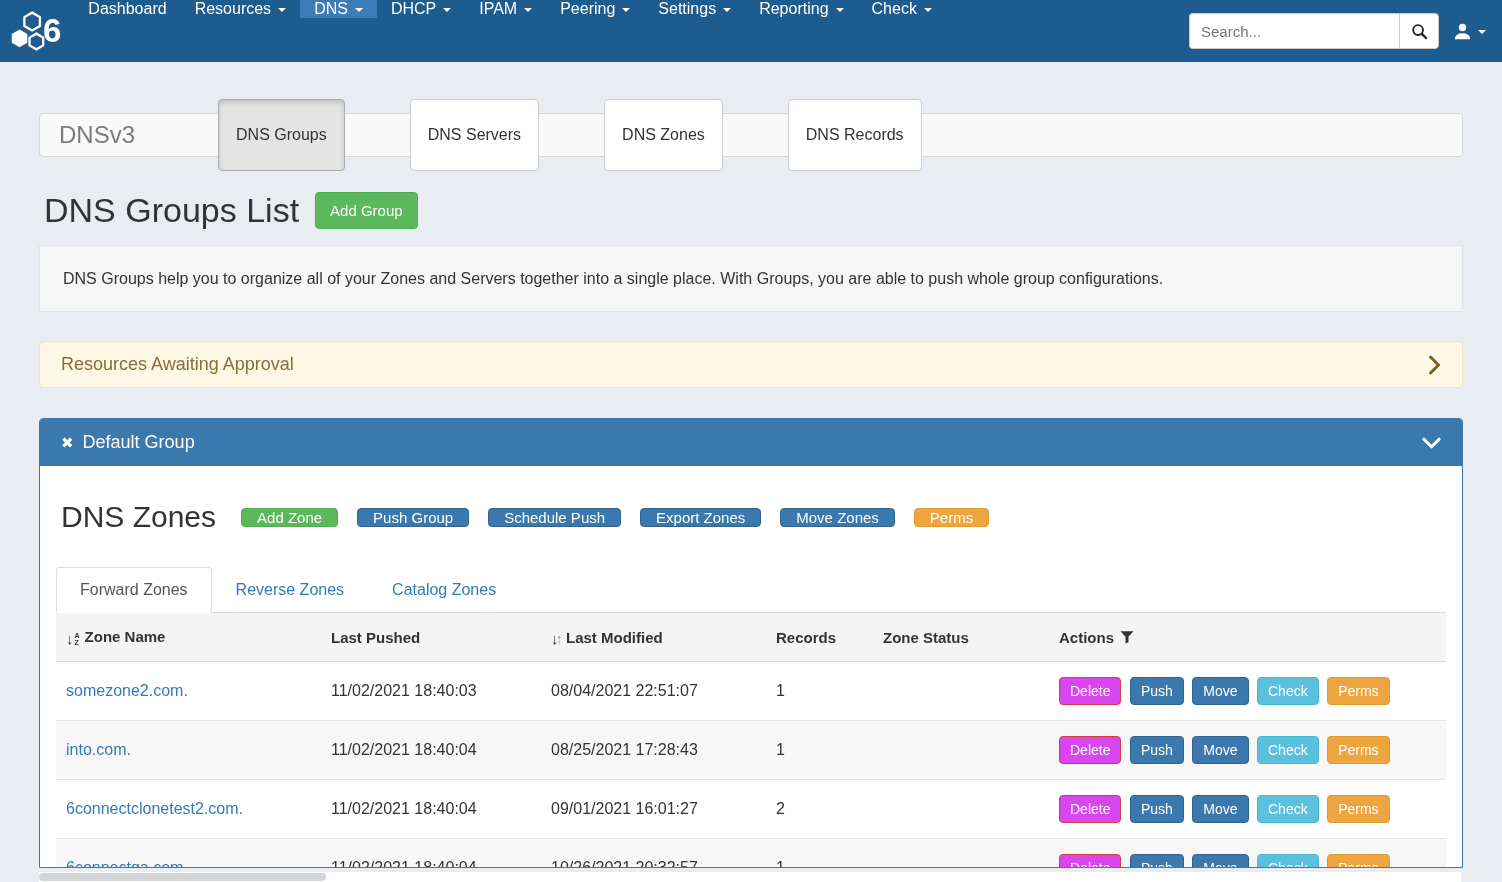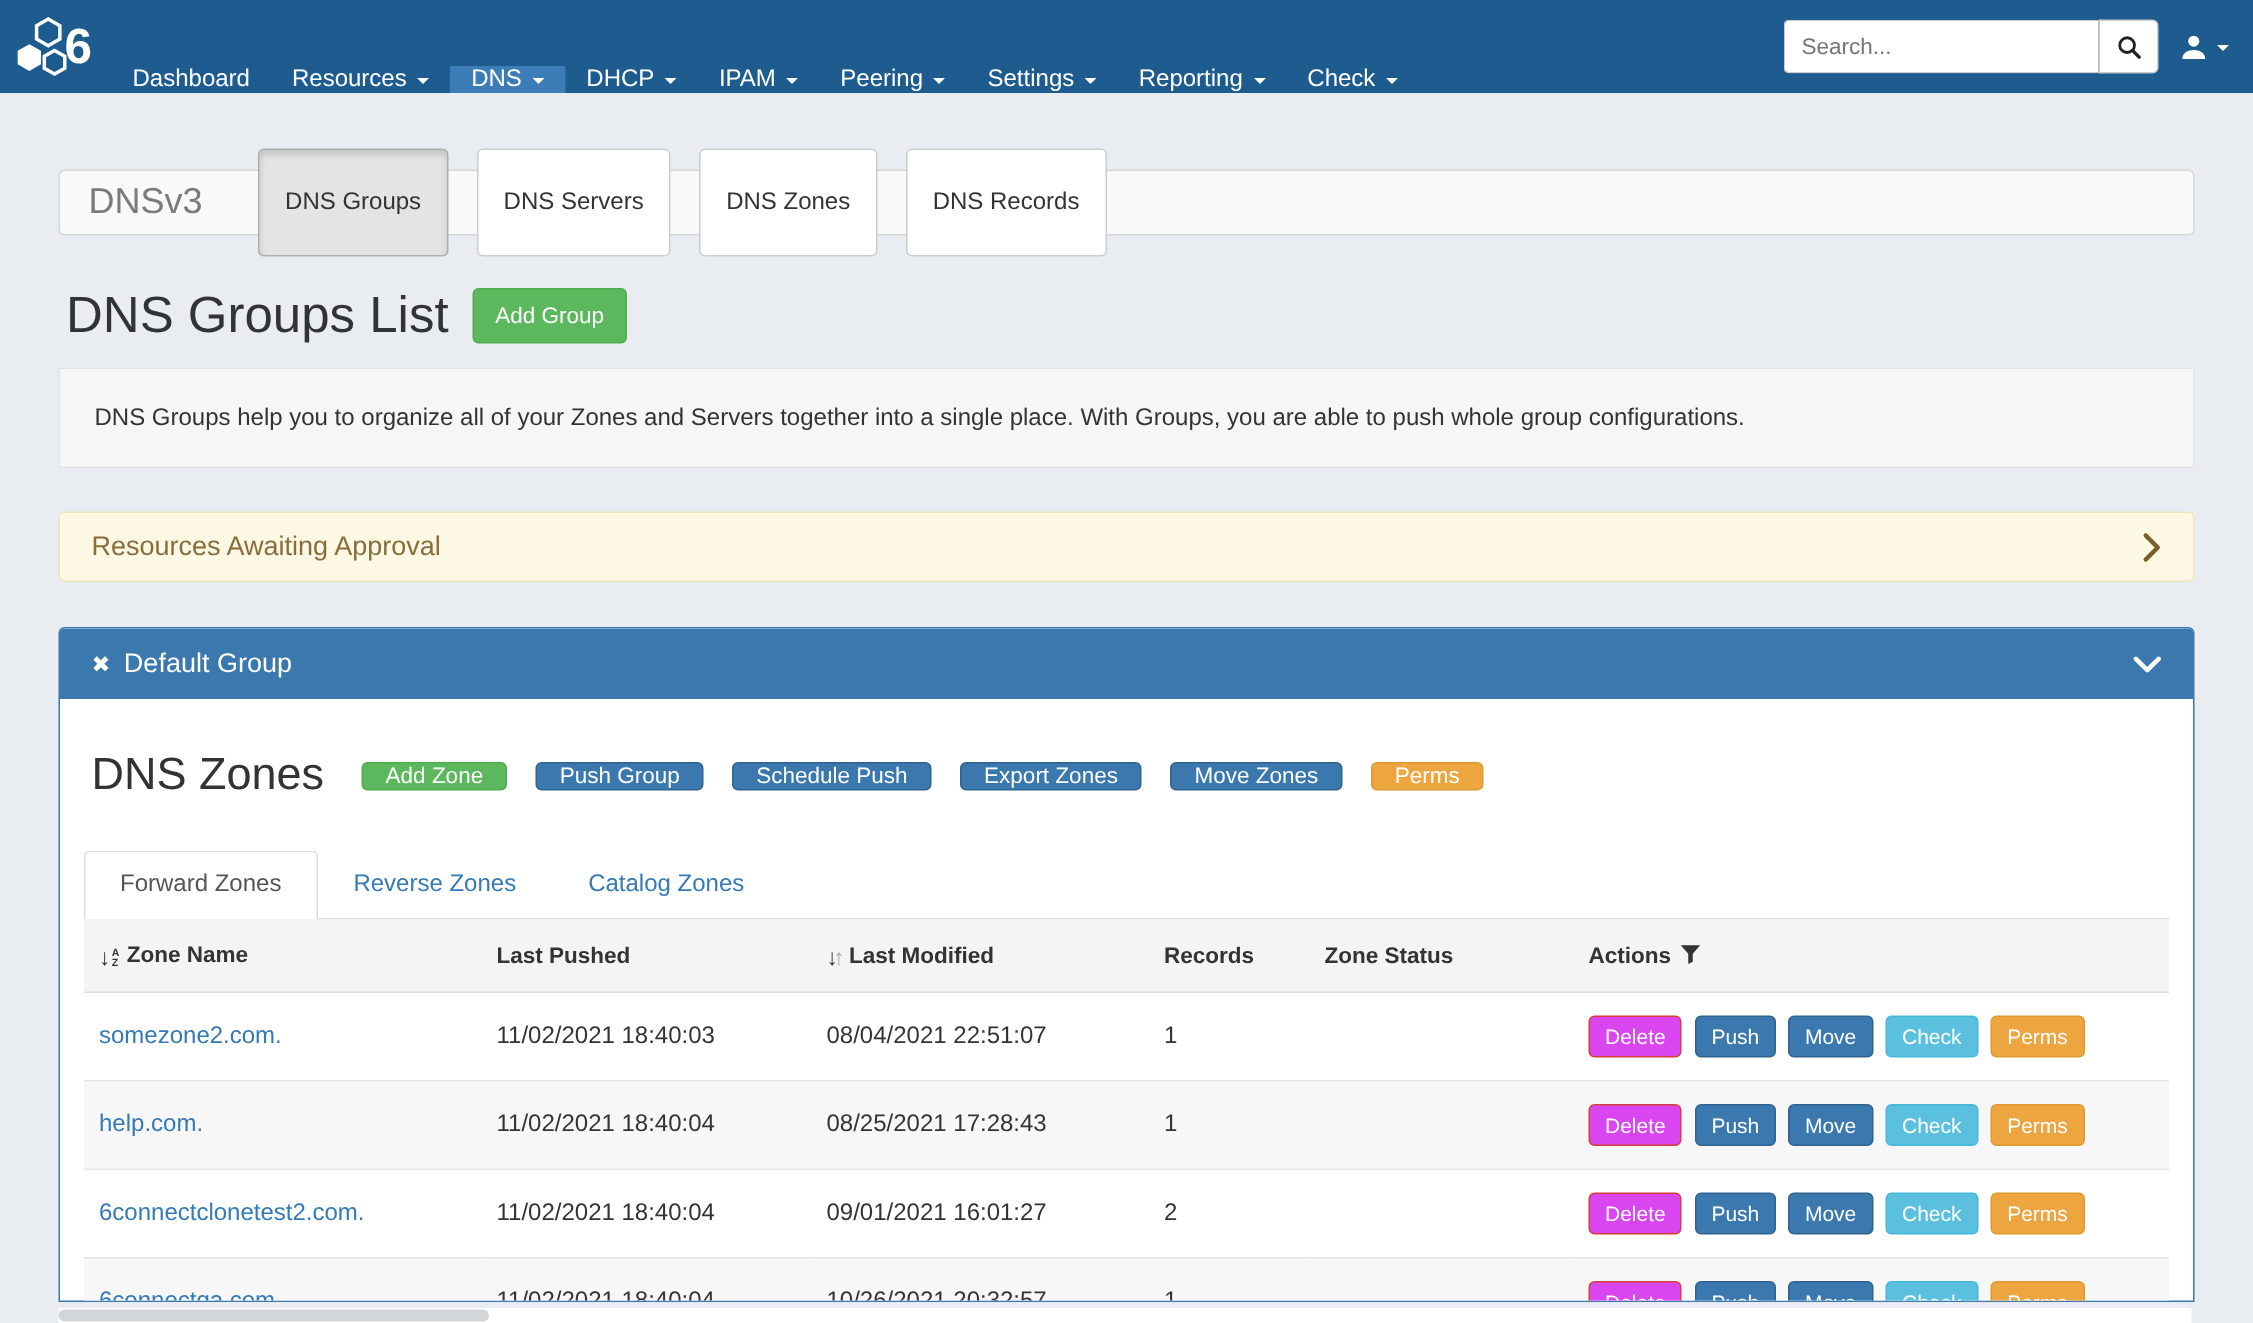--- a/index.html
+++ b/index.html
@@ -10,21 +10,21 @@
     font-family:"Liberation Sans", sans-serif;
     color:#333;
   }
 
   
   .navbar {
     height:62px; background:#1e5c90; display:flex; align-items:stretch;
   }
   .brand { display:flex; align-items:center; padding:0 14px 0 10px; cursor:pointer; }
   .brand .six { color:#fff; font-size:33px; font-weight:bold; margin-left:-5px; letter-spacing:-1px; }
-  .nav-items { display:flex; align-items:flex-end; }
+  .nav-items { display:flex; align-items:flex-start; }
   .nav-item {
     display:flex; align-items:center; gap:7px; padding:0 14px;
     color:#fff; font-size:16px; cursor:pointer; white-space:nowrap;
   }
   .nav-item.active { background:#3c7db8; }
   .caret { width:0; height:0; border-left:4px solid transparent; border-right:4px solid transparent; border-top:4px solid #fff; margin-top:2px; }
   .nav-right { margin-left:auto; display:flex; align-items:center; padding-right:10px; }
   .search-group { display:flex; align-items:center;padding-left:20px; }
   .search-input {
     width:210px; height:36px; border:1px solid #ccc; border-right:none;
@@ -36,21 +36,21 @@
     border-radius:0 4px 4px 0; display:flex; align-items:center; justify-content:center; cursor:pointer;
   }
   .user-menu { display:flex; align-items:center; gap:6px; padding:0 6px 0 14px; cursor:pointer; }
 
   
   .content { width:1424px; margin:0 auto; }
 
   .dnsv3-bar {
     margin-top:51px; height:44px; background:#f9f9f9;
     border:1px solid #d7d7d7; border-radius:4px;
-    display:flex; align-items:center; padding:0 19px;
+    display:flex; align-items:center; padding:0 19px;gap:46px;
   }
   .dnsv3-title { color:#7b7b7b; font-size:24px; margin-right:37px; }
   .btn-default {
     background:#fff; border:1px solid #ccc; border-radius:4px;
     color:#333; font-size:16px; padding:26px 17px; margin-right:19px; cursor:pointer;
     font-family:"Liberation Sans", sans-serif;
   }
   .btn-default.active {
     background:#e4e4e4; border-color:#adadad;
     box-shadow:inset 0 3px 5px rgba(0,0,0,0.15);
@@ -300,21 +300,21 @@
             <td></td>
             <td>
               <button class="action-btn a-delete">Delete</button>
               <button class="action-btn a-push">Push</button>
               <button class="action-btn a-move">Move</button>
               <button class="action-btn a-check">Check</button>
               <button class="action-btn a-perms">Perms</button>
             </td>
           </tr>
           <tr>
-            <td><a class="zone-link">help.com.</a></td>
+            <td><a class="zone-link">into.com.</a></td>
             <td>11/02/2021 18:40:04</td>
             <td>08/25/2021 17:28:43</td>
             <td>1</td>
             <td></td>
             <td>
               <button class="action-btn a-delete">Delete</button>
               <button class="action-btn a-push">Push</button>
               <button class="action-btn a-move">Move</button>
               <button class="action-btn a-check">Check</button>
               <button class="action-btn a-perms">Perms</button>

